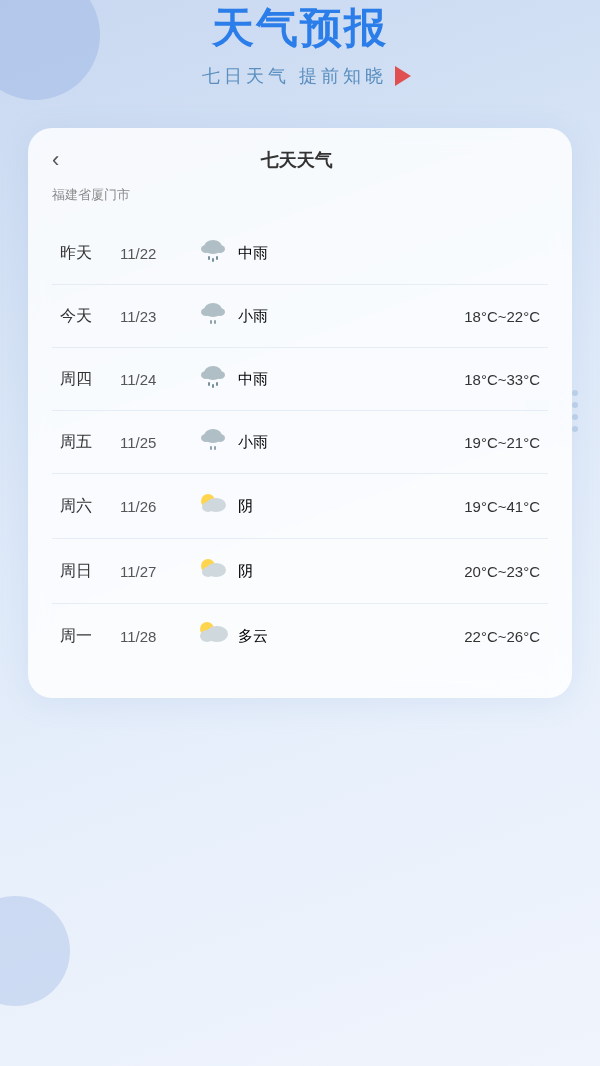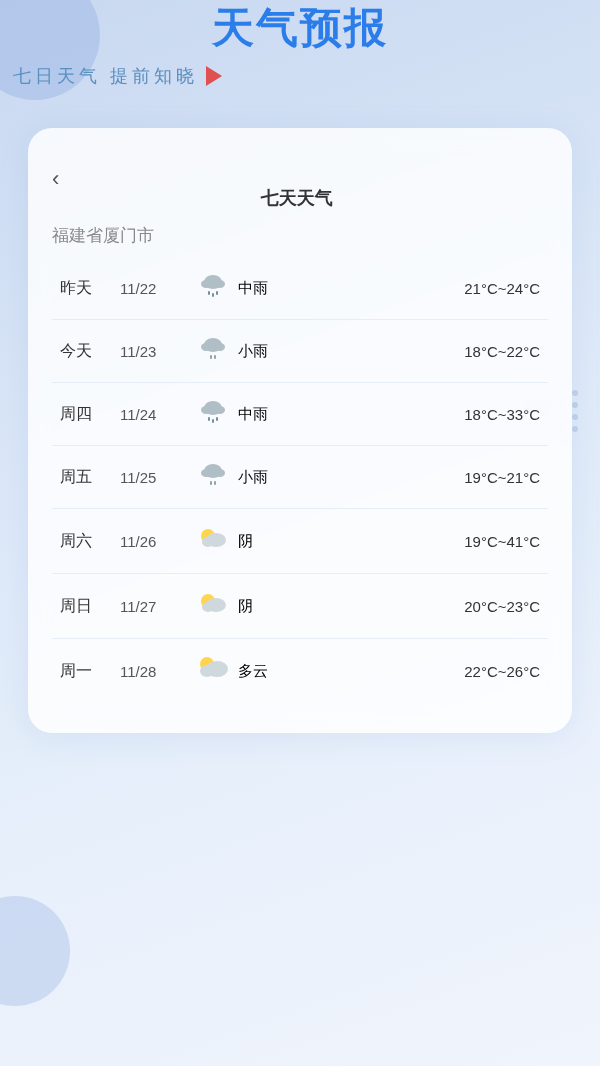--- a/index.html
+++ b/index.html
@@ -57,21 +57,21 @@
       color: #2b7de9;
       letter-spacing: 2px;
     }
     .header-subtitle {
       font-size: 18px;
       color: #5a8fc0;
       margin-top: 8px;
       letter-spacing: 4px;
       display: flex;
       align-items: center;
-      justify-content: flex-start;
+      justify-content: center;
       gap: 8px;
       margin-left: 13px;
     }
     .arrow-icon {
       display: inline-block;
       width: 0;
       height: 0;
       border-top: 10px solid transparent;
       border-bottom: 10px solid transparent;
       border-left: 16px solid #e05050;
@@ -99,26 +99,25 @@
       margin-right: 16px;
       line-height: 1;
     }
     .card-title {
       flex: 1;
       text-align: center;
       font-size: 18px;
       font-weight: 600;
       color: #333;
       padding-right: 30px;
-      margin-top: 38px;
     }
     .location {
-      font-size: 17px;
+      font-size: 13px;
       color: #888;
-      margin-bottom: 10px;
+      margin-bottom: 18px;
     }
 
     
     .weather-row {
       display: flex;
       align-items: center;
       padding: 14px 8px;
       border-bottom: 1px solid rgba(200, 215, 235, 0.4);
     }
     .weather-row:last-child {
@@ -203,21 +202,20 @@
     <div class="day-date">11/22</div>
     <div class="weather-icon"><svg width="32" height="28" viewBox="0 0 32 28" fill="none" xmlns="http://www.w3.org/2000/svg">
       <ellipse cx="16" cy="11" rx="9" ry="7" fill="#b0bec5"></ellipse>
       <ellipse cx="9" cy="13" rx="5" ry="4" fill="#b0bec5"></ellipse>
       <ellipse cx="23" cy="13" rx="5" ry="4" fill="#b0bec5"></ellipse>
       <rect x="11" y="20" width="2" height="4" rx="1" fill="#78909c"></rect>
       <rect x="15" y="22" width="2" height="4" rx="1" fill="#78909c"></rect>
       <rect x="19" y="20" width="2" height="4" rx="1" fill="#78909c"></rect>
     </svg></div>
     <div class="weather-desc">中雨</div>
-    <div class="weather-temp">21°C~24°C</div>
   </div>
       <div class="weather-row">
     <div class="day-name">今天</div>
     <div class="day-date">11/23</div>
     <div class="weather-icon"><svg width="32" height="28" viewBox="0 0 32 28" fill="none" xmlns="http://www.w3.org/2000/svg">
       <ellipse cx="16" cy="11" rx="9" ry="7" fill="#b0bec5"></ellipse>
       <ellipse cx="9" cy="13" rx="5" ry="4" fill="#b0bec5"></ellipse>
       <ellipse cx="23" cy="13" rx="5" ry="4" fill="#b0bec5"></ellipse>
       <rect x="13" y="21" width="2" height="4" rx="1" fill="#90a4ae"></rect>
       <rect x="17" y="21" width="2" height="4" rx="1" fill="#90a4ae"></rect>

